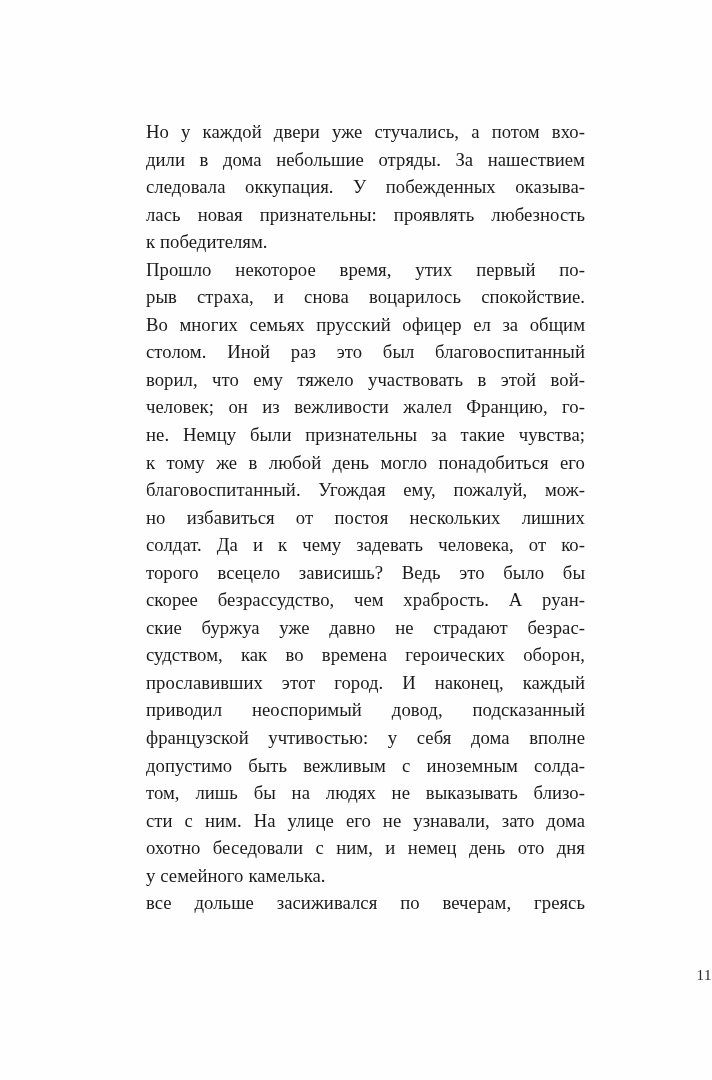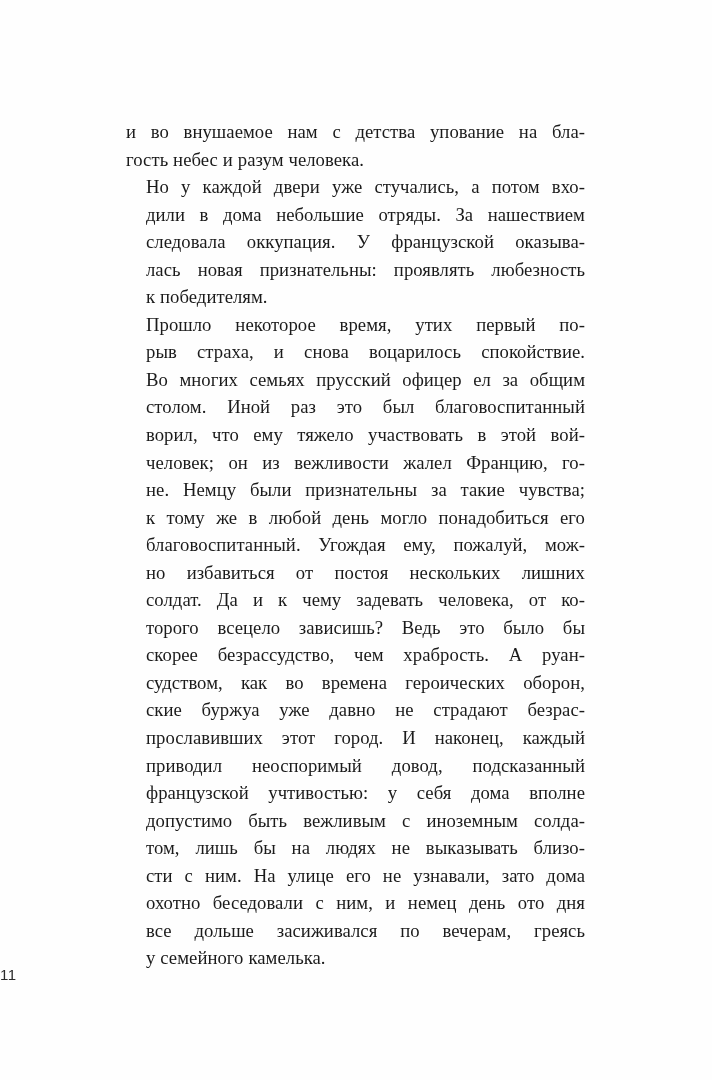--- a/index.html
+++ b/index.html
@@ -73,72 +73,68 @@
   .line.indent {
     text-indent: 20px;
   }
 
   
   #folio {
     position: absolute;
     left: 0;
     right: 0;
     top: 966px;
-    text-align: left;
+    text-align: right;
     font-size: 15px;
     line-height: 18px;
     color: #2a2a2a;
     letter-spacing: 0.5px;
-    font-family: Liberation Sans, sans-serif;
+    font-family: Liberation Serif, serif;
   }
 </style>
 </head>
 <body>
 
 <div id="page-sheet">
 
   <div id="text-block">
 
-    <p class="para continuation no-stretch">
-      <span class="line">и во внушаемое нам с детства упование на бла-</span>
-      <span class="line last">гость небес и разум человека.</span>
-    </p>
 
     <p class="para no-stretch">
       <span class="line indent">Но у каждой двери уже стучались, а потом вхо-</span>
       <span class="line">дили в дома небольшие отряды. За нашествием</span>
-      <span class="line">следовала оккупация. У французской оказыва-</span>
+      <span class="line">следовала оккупация. У побежденных оказыва-</span>
       <span class="line">лась новая признательны: проявлять любезность</span>
       <span class="line last">к победителям.</span>
     </p>
 
     <p class="para no-stretch">
       <span class="line indent">Прошло некоторое время, утих первый по-</span>
       <span class="line">рыв страха, и снова воцарилось спокойствие.</span>
       <span class="line">Во многих семьях прусский офицер ел за общим</span>
       <span class="line">столом. Иной раз это был благовоспитанный</span>
       <span class="line">ворил, что ему тяжело участвовать в этой вой-</span>
       <span class="line">человек; он из вежливости жалел Францию, го-</span>
       <span class="line">не. Немцу были признательны за такие чувства;</span>
       <span class="line">к тому же в любой день могло понадобиться его</span>
       <span class="line">благовоспитанный. Угождая ему, пожалуй, мож-</span>
       <span class="line">но избавиться от постоя нескольких лишних</span>
       <span class="line">солдат. Да и к чему задевать человека, от ко-</span>
       <span class="line">торого всецело зависишь? Ведь это было бы</span>
       <span class="line">скорее безрассудство, чем храбрость. А руан-</span>
+      <span class="line">ские буржуа уже давно не страдают безрас-</span>
       <span class="line">судством, как во времена героических оборон,</span>
-      <span class="line">ские буржуа уже давно не страдают безрас-</span>
       <span class="line">прославивших этот город. И наконец, каждый</span>
       <span class="line">приводил неоспоримый довод, подсказанный</span>
       <span class="line">французской учтивостью: у себя дома вполне</span>
       <span class="line">допустимо быть вежливым с иноземным солда-</span>
       <span class="line">том, лишь бы на людях не выказывать близо-</span>
       <span class="line">сти с ним. На улице его не узнавали, зато дома</span>
       <span class="line">охотно беседовали с ним, и немец день ото дня</span>
+      <span class="line last">у семейного камелька.</span>
       <span class="line">все дольше засиживался по вечерам, греясь</span>
-      <span class="line last">у семейного камелька.</span>
     </p>
 
   </div>
 
   <div id="folio">11</div>
 
 </div>
 
 </body></html>

